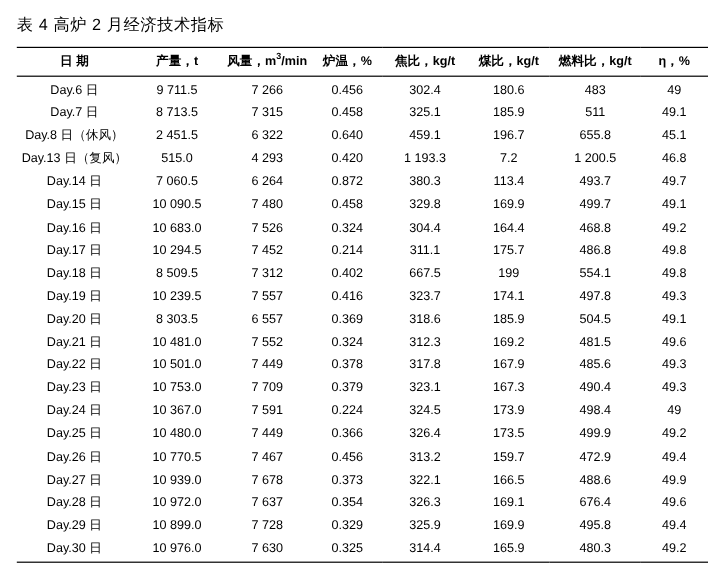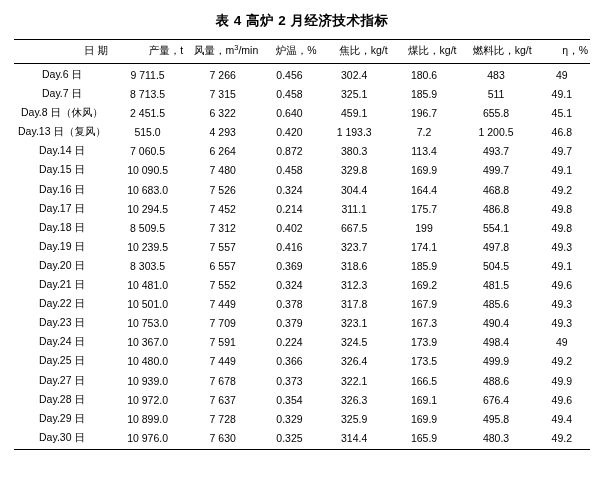--- a/index.html
+++ b/index.html
@@ -15,37 +15,36 @@
     overflow: hidden;
   }
   .page {
     width: 604px;
     height: 488px;
     box-sizing: border-box;
     padding: 8px 14px 0 14px;
     position: relative;
   }
   .table-title {
-    text-align: center;
     font-size: 13.5px;
-    font-weight: bold;
+    font-weight: normal;
     letter-spacing: 0.5px;
     margin: 4px 0 9px 0;
     font-family: "Liberation Sans", "DejaVu Sans", sans-serif;
   }
   table.data {
     width: 576px;
     border-collapse: collapse;
     table-layout: fixed;
     margin: 0 auto;
   }
   table.data thead th {
     font-size: 10.5px;
-    font-weight: normal;
-    text-align: right;
+    font-weight: bold;
+    text-align: center;
     padding: 4px 2px 5px 2px;
     border-top: 1.3px solid #000;
     border-bottom: 0.8px solid #000;
     font-family: "Liberation Sans", "DejaVu Sans", sans-serif;
     white-space: nowrap;
   }
   table.data tbody td {
     font-size: 10.5px;
     text-align: center;
     padding: 2.55px 2px;
@@ -261,20 +260,30 @@
           <td class="col-date">Day.25 日</td>
           <td>10 480.0</td>
           <td>7 449</td>
           <td>0.366</td>
           <td>326.4</td>
           <td>173.5</td>
           <td>499.9</td>
           <td>49.2</td>
         </tr>
         <tr>
+          <td class="col-date">Day.26 日</td>
+          <td>10 770.5</td>
+          <td>7 467</td>
+          <td>0.456</td>
+          <td>313.2</td>
+          <td>159.7</td>
+          <td>472.9</td>
+          <td>49.4</td>
+        </tr>
+        <tr>
           <td class="col-date">Day.27 日</td>
           <td>10 939.0</td>
           <td>7 678</td>
           <td>0.373</td>
           <td>322.1</td>
           <td>166.5</td>
           <td>488.6</td>
           <td>49.9</td>
         </tr>
         <tr>

